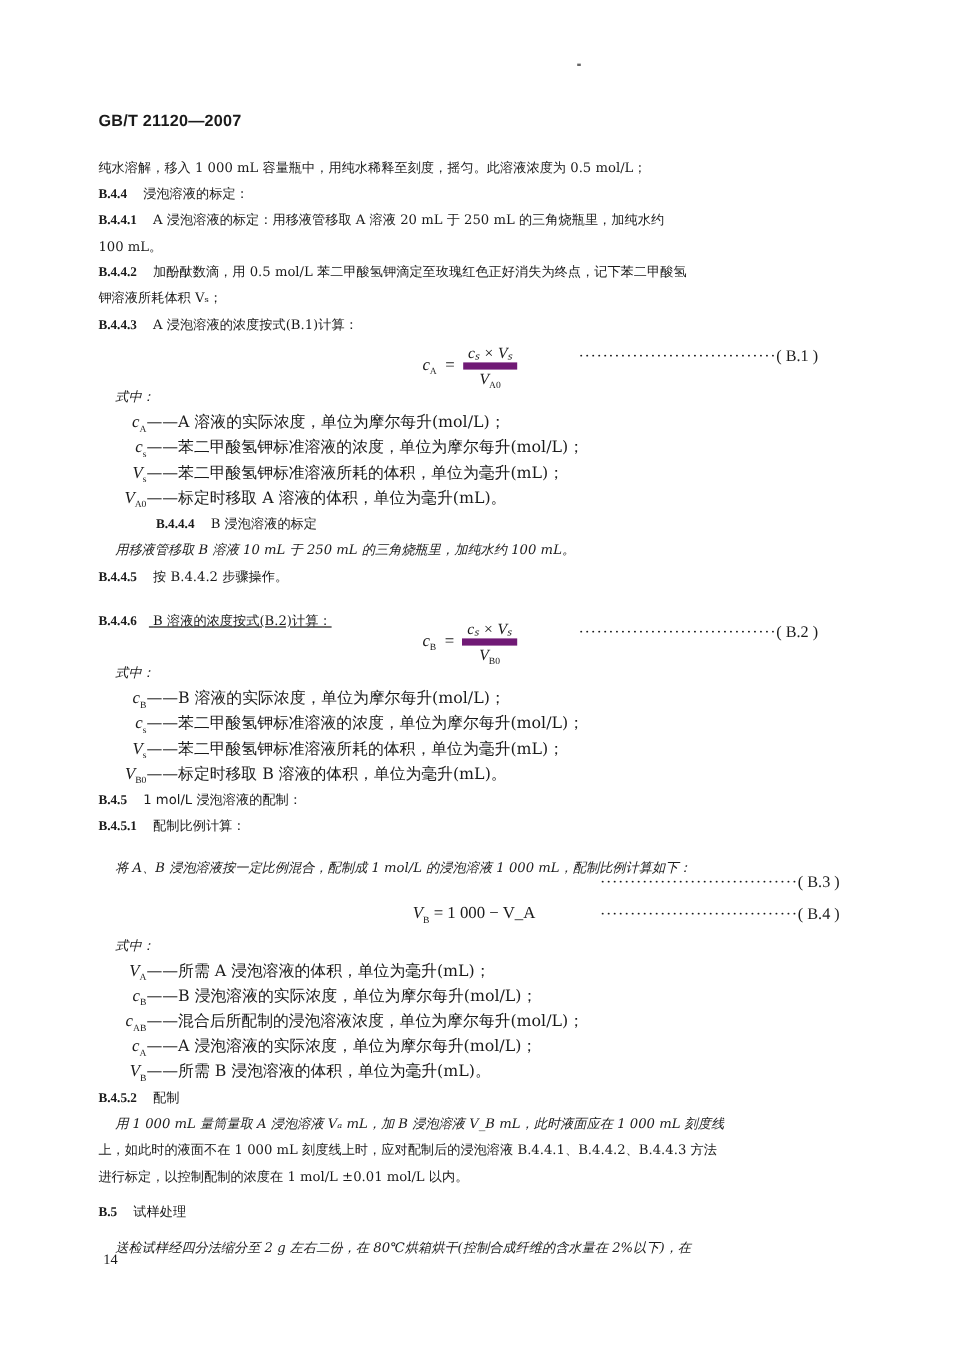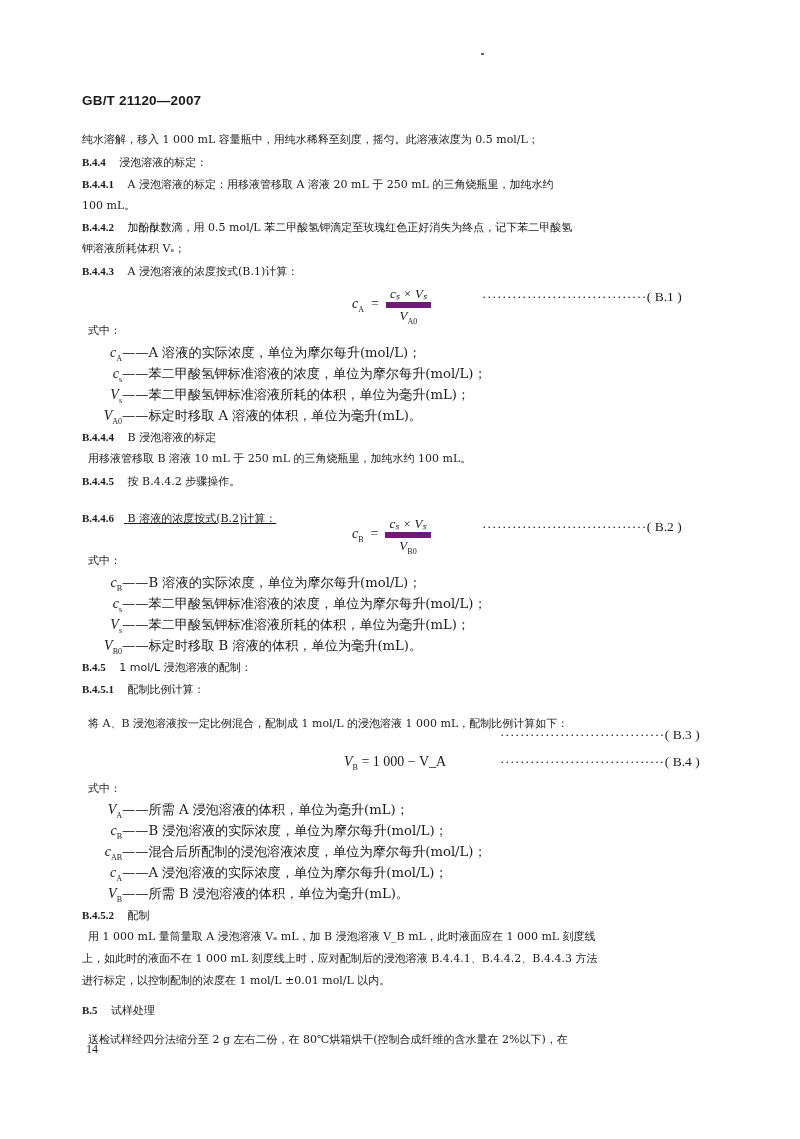--- a/index.html
+++ b/index.html
@@ -2,21 +2,21 @@
 <html><head>
 <meta charset="utf-8">
 <style>
   html, body { margin:0; padding:0; background:#ffffff; }
   body { width:800px; height:1139px; position:relative; overflow:hidden;
          font-family:"DejaVu Serif","Liberation Serif",serif; color:#1a1a1a; }
   .page { position:absolute; left:0; top:0; width:800px; height:1139px; }
   .hdr { position:absolute; left:82px; top:93px; font-family:"Liberation Sans","DejaVu Sans",sans-serif;
          font-weight:bold; font-size:13.5px; letter-spacing:0.2px; }
   .line { position:absolute; left:82px; font-size:11px; line-height:18px; white-space:nowrap; }
-  .ind { left:88px; }
+  .ind { left:96px;font-style:italic; }
   .num { display:inline-block; font-weight:bold; font-family:"Liberation Serif",serif; margin-right:10px; }
   .sec { display:inline-block; font-weight:normal; font-family:"DejaVu Sans",sans-serif; }
   .formula { position:absolute; font-family:"Liberation Serif",serif; font-size:14px; font-style:italic; }
   .frac { display:inline-block; vertical-align:middle; text-align:center; }
   .frac .top { display:block; border-bottom:6px solid #701a75; padding:0 4px; font-size:13px; }
   .frac .bot { display:block; padding:0 4px; font-size:13px; }
   sub { font-size:8px; font-style:normal; }
   .eqref { position:absolute; font-family:"Liberation Serif",serif; font-size:13.5px; white-space:nowrap; }
   .dots { letter-spacing:0.5px; }
   .defrow { position:absolute; font-size:13.2px; white-space:nowrap; line-height:18px; }
@@ -71,21 +71,21 @@
 
   <div class="line ind" style="top:322px;">式中：</div>
 
   <div id="defs1">
       <div class="defrow" style="left: 82px; top: 344px;"><span class="sym" style="width: 40px;"><span>c</span><sub>A</sub></span><span>——A 溶液的实际浓度，单位为摩尔每升(mol/L)；</span></div>
       <div class="defrow" style="left: 82px; top: 365px;"><span class="sym" style="width: 40px;"><span>c</span><sub>s</sub></span><span>——苯二甲酸氢钾标准溶液的浓度，单位为摩尔每升(mol/L)；</span></div>
       <div class="defrow" style="left: 82px; top: 386px;"><span class="sym" style="width: 40px;"><span>V</span><sub>s</sub></span><span>——苯二甲酸氢钾标准溶液所耗的体积，单位为毫升(mL)；</span></div>
       <div class="defrow" style="left: 82px; top: 407px;"><span class="sym" style="width: 40px;"><span>V</span><sub>A0</sub></span><span>——标定时移取 A 溶液的体积，单位为毫升(mL)。</span></div>
     </div>
 
-  <div class="line" style="top:428px;">
+  <div class="line" style="top:428px;margin-left:48px;">
     <span class="num">B.4.4.4</span>
     <span>B 浸泡溶液的标定</span>
   </div>
   <div class="line ind" style="top:450px;">用移液管移取 B 溶液 10 mL 于 250 mL 的三角烧瓶里，加纯水约 100 mL。</div>
 
   <div class="line" style="top:472px;">
     <span class="num">B.4.4.5</span>
     <span>按 B.4.4.2 步骤操作。</span>
   </div>
 

